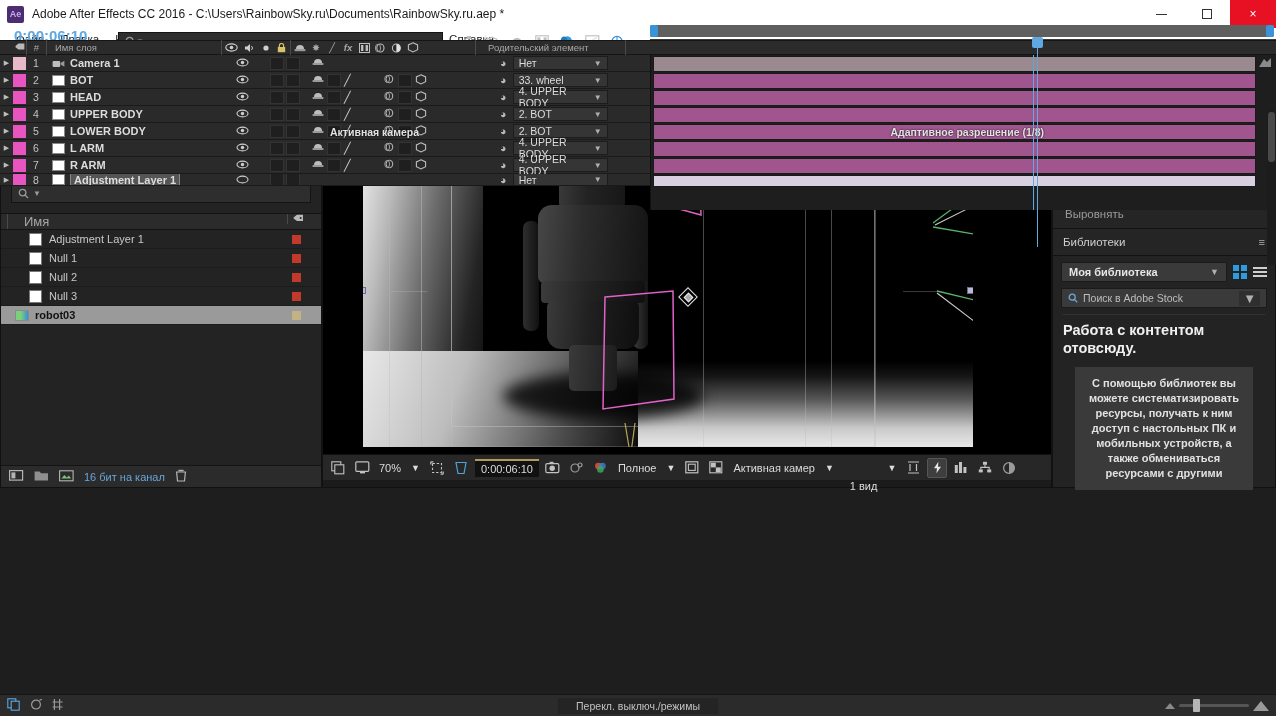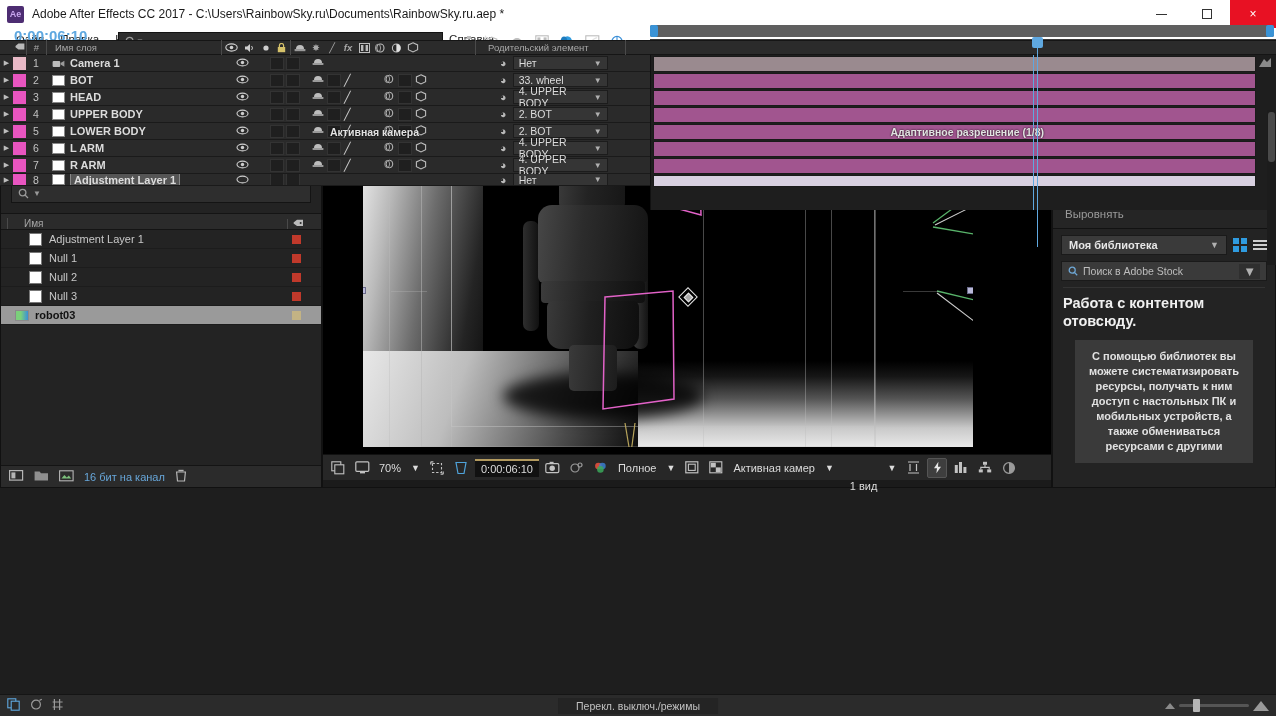--- a/index.html
+++ b/index.html
@@ -55,21 +55,21 @@
       background:linear-gradient(160deg,#0b0b0b 0%,#121212 40%,#3a3a3a 62%,#8f8f8f 80%,#cfcfcf 100%);}
   .thumb .rb{position:absolute;left:42px;top:16px;width:34px;height:36px;background:#1b1b1b;border-radius:9px 9px 5px 5px;}
   .thumb .rb:after{content:"";position:absolute;left:9px;top:-8px;width:16px;height:12px;background:#232323;border-radius:5px 5px 2px 2px;}
   .thumb .arm1{position:absolute;left:33px;top:22px;width:6px;height:22px;background:#171717;border-radius:3px;}
   .thumb .arm2{position:absolute;left:78px;top:22px;width:6px;height:22px;background:#171717;border-radius:3px;}
   .thumb .shadow{position:absolute;left:12px;top:48px;width:92px;height:12px;background:rgba(0,0,0,.55);filter:blur(3px);border-radius:50%;}
   .proj-meta{padding-top:1px;line-height:15px;}
   .pm-name{font-size:12px;font-weight:bold;color:#e6e6e6;}
   .pm-line{font-size:11px;color:#bdbdbd;}
   .proj-search{margin:10px;height:20px;background:#2e2e2e;border:1px solid #141414;display:flex;align-items:center;padding:0 6px;gap:4px;color:#9a9a9a;}
-  .proj-colhead{height:17px;background:#2b2b2b;border-top:1px solid #141414;border-bottom:1px solid #141414;display:flex;align-items:flex-end;font-size:10px;color:#a6a6a6;}
+  .proj-colhead{height:17px;background:#2b2b2b;border-top:1px solid #141414;border-bottom:1px solid #141414;display:flex;align-items:flex-start;font-size:13px;color:#a6a6a6;}
   .pch-name{padding-left:16px;border-left:1px solid #4a4a4a;margin-left:6px;flex:1;}
   .pch-tag{width:22px;display:flex;align-items:center;justify-content:center;border-left:1px solid #4a4a4a;}
   .pch-end{width:12px;border-left:1px solid #4a4a4a;}
   .proj-rows{font-size:11px;}
   .prow{height:19px;display:flex;align-items:center;position:relative;border-bottom:1px solid #1c1c1c;}
   .prow.sel{background:#9a9a9a;color:#111;}
   .prow .tri{width:14px;text-align:center;font-size:7px;color:#bdbdbd;}
   .prow .ficon{width:15px;height:12px;background:#9b9b9b;border-radius:1px 3px 1px 1px;margin-right:5px;}
   .prow .swatch{width:13px;height:13px;background:#fff;border:1px solid #777;margin-right:7px;}
   .prow .vicon{width:14px;height:11px;margin-right:6px;background:#2c2c2c;border:1px solid #8a8a8a;
@@ -198,21 +198,21 @@
   .scrollbar-v{position:absolute;right:0;top:55px;width:9px;height:155px;background:#1c1c1c;}
   .scrollbar-v i{position:absolute;left:1px;top:2px;width:7px;height:50px;background:#4a4a4a;border-radius:3px;display:block;}
 </style>
 </head>
 <body>
 
 <div class="app">
 
   <div class="titlebar">
     <div class="ae-logo">Ae</div>
-    <div class="title-text">Adobe After Effects CC 2017 - C:\Users\RainbowSky.ru\Documents\RainbowSky.ru.aep *</div>
+    <div class="title-text">Adobe After Effects CC 2016 - C:\Users\RainbowSky.ru\Documents\RainbowSky.ru.aep *</div>
     <div class="win-btns">
       <div class="win-btn win-min">
           <i></i>
         </div>
       <div class="win-btn win-max">
           <i></i>
         </div>
       <div class="win-btn close">×</div>
     </div>
   </div>
@@ -657,20 +657,24 @@
     </div>
   </div>
 
   <div class="panel" id="rail">
     <div class="rail-tab">Информация</div>
     <div class="rail-tab">Аудио</div>
     <div class="rail-tab">Предпросмотр</div>
     <div class="rail-tab">Эффекты и шаблоны</div>
     <div class="rail-tab">Выровнять</div>
 
+    <div class="lib-head">
+      <span class="t">Библиотеки</span>
+      <span class="hamb">≡</span>
+    </div>
 
     <div class="lib-row">
       <div class="lib-select">
         <span>Моя библиотека</span>
         <span class="chev">▼</span>
       </div>
       <span class="grid-ico">
           <i></i>
           <i></i>
           <i></i>

